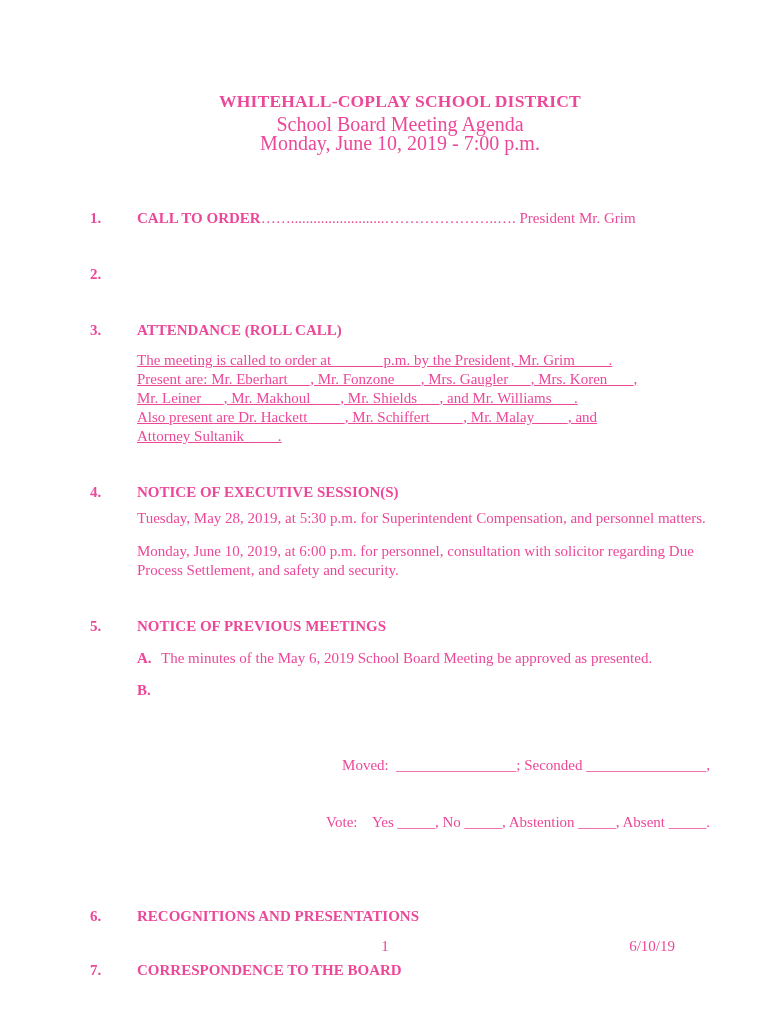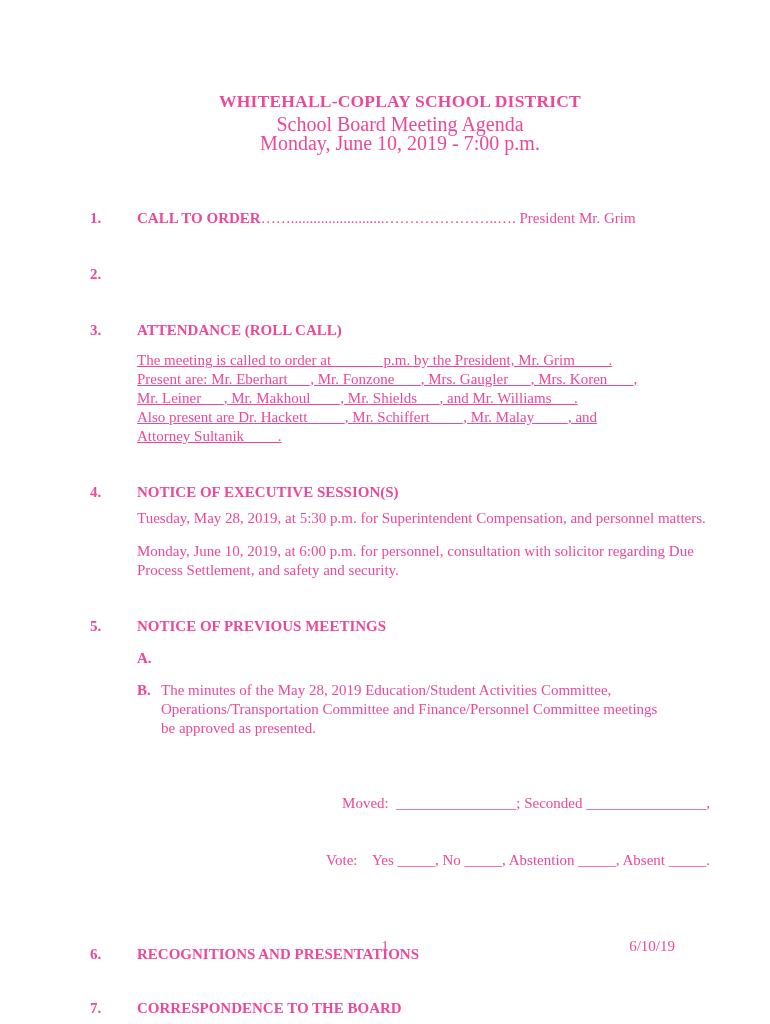--- a/index.html
+++ b/index.html
@@ -134,26 +134,24 @@
 Process Settlement, and safety and security.</div>
   </section>
 
   <section class="agenda-section">
     <div class="sec-head">
       <span class="num">5.</span>
       <span class="sec-title">NOTICE OF PREVIOUS MEETINGS</span>
     </div>
     <div class="sub-item">
       <span class="sub-label">A.</span>
+      <span class="sub-text">The minutes of the May 6, 2019 School Board Meeting be approved as presented.</span>
     </div>
     <div class="sub-item">
       <span class="sub-label">B.</span>
-      <span class="sub-text">The minutes of the May 28, 2019 Education/Student Activities Committee,
-Operations/Transportation Committee and Finance/Personnel Committee meetings
-be approved as presented.</span>
     </div>
     <div class="vote-block">
       <div class="line">Moved:  ________________; Seconded ________________,</div>
       <div class="line">Vote:    Yes _____, No _____, Abstention _____, Absent _____.</div>
     </div>
   </section>
 
   <section class="agenda-section tight">
     <div class="sec-head">
       <span class="num">6.</span>

